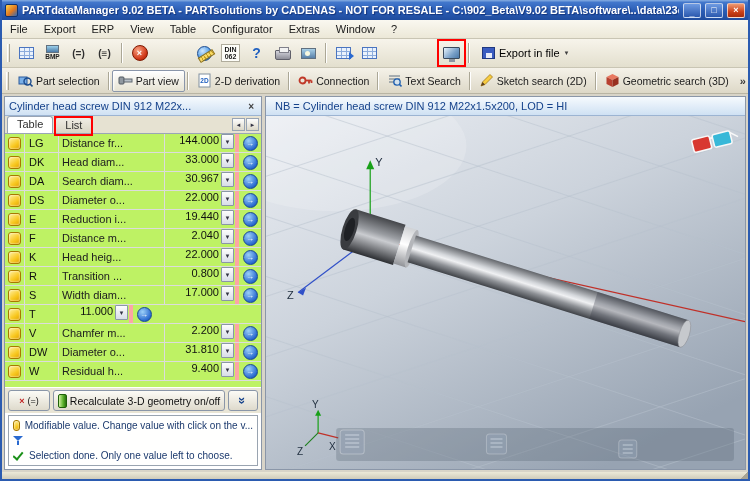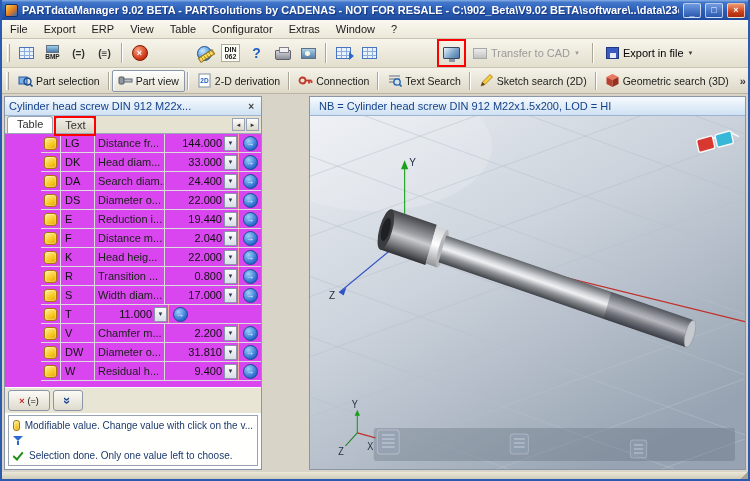--- a/index.html
+++ b/index.html
@@ -65,26 +65,26 @@
   .left-panel { width:258px; flex:0 0 258px; display:flex; flex-direction:column; border:1px solid #8a96a8; background:#fff; }
   .lp-header { height:19px; flex:0 0 19px; background:linear-gradient(#f6fafe,#cfe1f3); border-bottom:1px solid #9cb4d2; display:flex; align-items:center; padding:0 4px; color:#15428b; gap:4px; }
   .lp-title { flex:1; white-space:nowrap; overflow:hidden; }
   .lp-close { color:#404040; font-size:10px; font-weight:bold; padding:0 3px; }
   .lp-tabs { height:18px; flex:0 0 18px; background:#e6e2d2; display:flex; align-items:flex-end; padding:0 2px; border-bottom:1px solid #9aa6b6; }
   .tab { padding:1px 9px 2px; border:1px solid #98a4b4; border-bottom:none; border-radius:3px 3px 0 0; background:linear-gradient(#efede4,#d9d5c5); margin-right:2px; position:relative; color:#303030; }
   .tab.active { background:#fff; font-weight:normal; z-index:2; padding-bottom:3px; }
   .tab-arrows { margin-left:auto; display:flex; gap:1px; margin-bottom:2px; }
   .tab-arrow { width:13px; height:13px; border:1px solid #98a4b4; background:linear-gradient(#fdfdfd,#dcd8c8); font-size:6px; display:flex; align-items:center; justify-content:center; color:#334; }
 
-  .param-table { flex:1 1 auto; min-height:0; overflow:hidden; background:#d946ef;padding-left:36px; }
+  .param-table { flex:1 1 auto; min-height:0; overflow:hidden; background:#bef264; }
   .param-row { display:flex; height:19px; border-bottom:1px solid #dcdcdc; align-items:stretch; }
   .c-icon { width:20px; flex:0 0 20px; display:flex; align-items:center; justify-content:center; border-right:1px solid #dcdcdc; }
   .c-code { width:34px; flex:0 0 34px; padding-left:4px; line-height:18px; border-right:1px solid #dcdcdc; color:#101010; }
   .c-desc { flex:1 1 auto; min-width:0; padding-left:3px; line-height:18px; border-right:1px solid #dcdcdc; color:#202020; white-space:nowrap; overflow:hidden; }
-  .c-value { width:74px; flex:0 0 74px; display:flex; align-items:center; justify-content:flex-end; gap:2px; border-right:1px solid #fca5a5; padding-right:1px; }
+  .c-value { width:74px; flex:0 0 74px; display:flex; justify-content:flex-end; gap:2px; border-right:4px solid #fca5a5; padding-right:1px; }
   .val-text { color:#101010; }
   .dd-btn { width:13px; height:15px; border:1px solid #8a96a8; background:linear-gradient(#fdfdfd,#d8dde8); font-size:6px; display:flex; align-items:center; justify-content:center; color:#334; border-radius:1px; }
   .c-info { width:22px; flex:0 0 22px; display:flex; align-items:center; justify-content:center; }
   .mod-icon { width:13px; height:13px; border-radius:3px; background:linear-gradient(145deg,#fff0a0,#f8c820 60%,#e0a000); border:1px solid #a87800; box-shadow:inset 0 0 2px #fff; }
   .mod-icon.small { width:11px; height:11px; }
   .info-icon { width:15px; height:15px; border-radius:50%; background:radial-gradient(circle at 35% 30%,#9cd0f8,#2a6ad0 70%,#1a4aa0); border:1px solid #1a4a90; color:#fff; font-size:8px; font-weight:bold; display:flex; align-items:center; justify-content:center; }
 
   .lp-buttons { flex:0 0 26px; background:#e9e5d5; border-top:1px solid #fff; display:flex; align-items:center; gap:3px; padding:2px 3px; }
   .btn3d { border:1px solid #8a96a8; border-radius:3px; background:linear-gradient(#fcfbf6,#dedacc); height:21px; display:flex; align-items:center; justify-content:center; gap:3px; font-size:10.5px; color:#101010; }
   .btn-filter { width:42px; flex:0 0 42px; font-size:9px; }
@@ -96,21 +96,21 @@
 
   .lp-legend { flex:0 0 auto; margin:2px 3px 3px; border:1px solid #9aa4b0; background:#fffffe; padding:3px 4px; display:flex; flex-direction:column; gap:2px; }
   .legend-row { display:flex; align-items:center; gap:5px; height:13px; white-space:nowrap; overflow:hidden; font-size:10px; color:#1c3a6e; }
   .funnel-icon { width:11px; height:11px; position:relative; flex:0 0 11px; }
   .funnel-icon::before { content:""; position:absolute; top:1px; left:0; border-left:5px solid transparent; border-right:5px solid transparent; border-top:5px solid #2a6ad0; }
   .funnel-icon::after { content:""; position:absolute; top:6px; left:4px; width:2px; height:4px; background:#2a6ad0; }
   .check-icon { width:11px; height:11px; position:relative; flex:0 0 11px; }
   .check-icon::after { content:""; position:absolute; left:2px; top:0; width:4px; height:8px; border-right:2.5px solid #1a9018; border-bottom:2.5px solid #1a9018; transform:rotate(40deg); }
 
   
-  .right-panel { flex:1 1 auto; min-width:0; display:flex; flex-direction:column; border:1px solid #8a96a8; background:#fff;margin-left:44px; }
+  .right-panel { flex:1 1 auto; min-width:0; display:flex; flex-direction:column; border:1px solid #8a96a8; background:#fff; }
   .vp-header { height:19px; flex:0 0 19px; background:linear-gradient(#f6fafe,#cfe1f3); border-bottom:1px solid #9cb4d2; display:flex; align-items:center; padding:0 9px; color:#15428b; white-space:nowrap; overflow:hidden; }
   .vp-body { flex:1 1 auto; min-height:0; position:relative; }
   .vp-body svg { display:block; width:100%; height:100%; }
 
   
   .statusbar { height:7px; flex:0 0 7px; background:linear-gradient(#ece9d8,#cfcbba); position:relative; }
   .statusbar::after { content:""; position:absolute; right:0; bottom:0; width:10px; height:7px; background:linear-gradient(135deg,transparent 55%,#a8a494 55%); }
 
   
   .annotation { position:absolute; inset:-3px; border:2px solid #ff0000; pointer-events:none; z-index:20; }
@@ -192,25 +192,20 @@
         <span class="grid-ico tblarrow-ico"></span>
       </span>
     <span class="tbtn">
         <span class="grid-ico"></span>
       </span>
     <span class="spacer55"></span>
     <span class="tbtn">
       <span class="monitor-ico"></span>
       <span class="annotation"></span>
     </span>
-    <span class="dd-label-btn disabled-text">
-      <span class="cad-ico"></span>
-      <span>Transfer to CAD</span>
-      <span class="dd-arrow">▼</span>
-    </span>
     <span class="sep"></span>
     <span class="dd-label-btn">
       <span class="save-ico"></span>
       <span>Export in file</span>
       <span class="dd-arrow">▼</span>
     </span>
   </div>
 
   <div class="toolbar2">
     <span class="grip"></span>
@@ -283,21 +278,21 @@
   <div class="main">
 
     <div class="left-panel">
       <div class="lp-header">
         <span class="lp-title">Cylinder head screw DIN 912 M22x...</span>
         <span class="lp-close">×</span>
       </div>
       <div class="lp-tabs">
         <span class="tab active">Table</span>
         <span class="tab">
-          <span>Text</span>
+          <span>List</span>
           <span class="annotation tab-ann"></span>
         </span>
         <span class="tab-arrows">
           <span class="tab-arrow">◄</span>
           <span class="tab-arrow">►</span>
         </span>
       </div>
 
       <div class="param-table">
           <div class="param-row">
@@ -328,21 +323,21 @@
       <span class="info-icon">→</span>
     </div>
   </div>
           <div class="param-row">
     <div class="c-icon">
               <span class="mod-icon"></span>
             </div>
     <div class="c-code">DA</div>
     <div class="c-desc">Search diam...</div>
     <div class="c-value">
-      <span class="val-text">24.400</span>
+      <span class="val-text">30.967</span>
       <span class="dd-btn">▼</span>
     </div>
     <div class="c-info">
       <span class="info-icon">→</span>
     </div>
   </div>
           <div class="param-row">
     <div class="c-icon">
               <span class="mod-icon"></span>
             </div>
@@ -480,20 +475,24 @@
     <div class="c-info">
       <span class="info-icon">→</span>
     </div>
   </div>
         </div>
 
       <div class="lp-buttons">
         <span class="btn3d btn-filter">
           <span class="x">×</span>
           <span>(=)</span>
+        </span>
+        <span class="btn3d btn-recalc">
+          <span class="recalc-ico"></span>
+          <span>Recalculate 3-D geometry on/off</span>
         </span>
         <span class="btn3d btn-expand">
           <span class="chev">»</span>
         </span>
       </div>
 
       <div class="lp-legend">
         <div class="legend-row">
           <span class="mod-icon small"></span>
           <span>Modifiable value. Change value with click on the v...</span>

